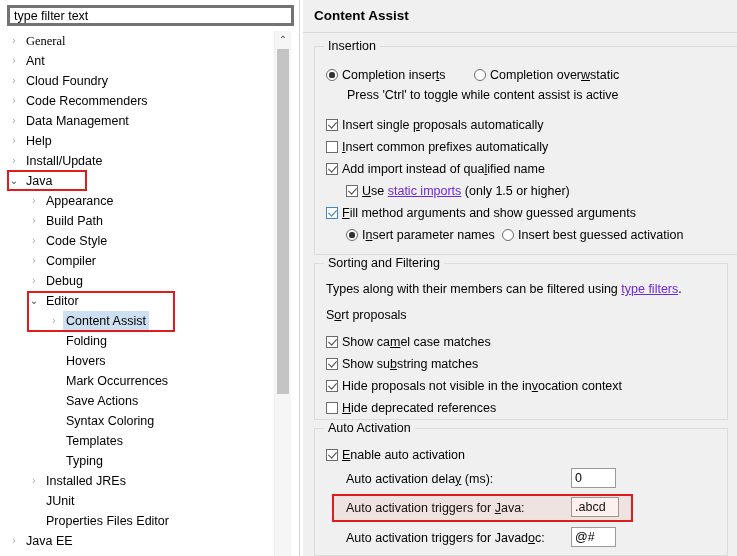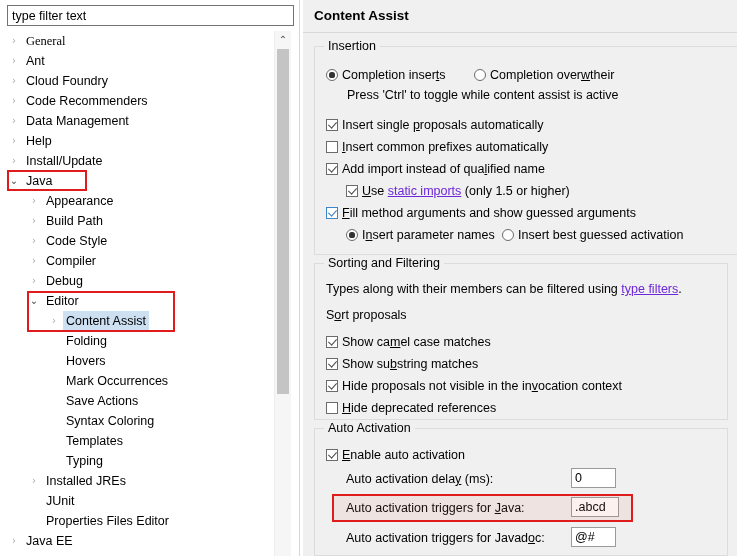--- a/index.html
+++ b/index.html
@@ -24,21 +24,21 @@
     width: 302px; height: 556px;
     background: #ffffff;
     box-sizing: border-box;
   }
 
   #filter-input {
     position: absolute;
     left: 7px; top: 5px;
     width: 287px; height: 21px;
     box-sizing: border-box;
-    border: 1px solid #737373;
+    border: 3px solid #737373;
     background: #ffffff;
     font-family: "Liberation Sans", sans-serif;
     font-size: 12.5px;
     color: #000000;
     padding: 0 4px;
     outline: none;
   }
   #filter-input::placeholder { color: #000000; opacity: 1; }
 
   #tree-viewport {
@@ -367,21 +367,21 @@
 
   <div class="group" style="left:11px; top:38px; width:500px; height:217px;">
     <div class="group-frame full"></div>
     <div class="group-title">Insertion</div>
 
     <div class="row" style="left:12px; top:28px;">
       <span class="rb checked"></span><span class="lbl"><span>Completion inser</span><span class="mn">t</span><span>s</span></span>
     </div>
 
     <div class="row" style="left:160px; top:28px;">
-      <span class="rb"></span><span class="lbl"><span>Completion over</span><span class="mn">w</span><span>their</span></span>
+      <span class="rb"></span><span class="lbl"><span>Completion over</span><span class="mn">w</span><span>static</span></span>
     </div>
 
     <div class="row" style="left:33px; top:48px;">
       <span class="lbl">Press 'Ctrl' to toggle while content assist is active</span>
     </div>
 
     <div class="row" style="left:12px; top:78px;">
       <span class="cb checked"></span><span class="lbl"><span>Insert single </span><span class="mn">p</span><span>roposals automatically</span></span>
     </div>
 

